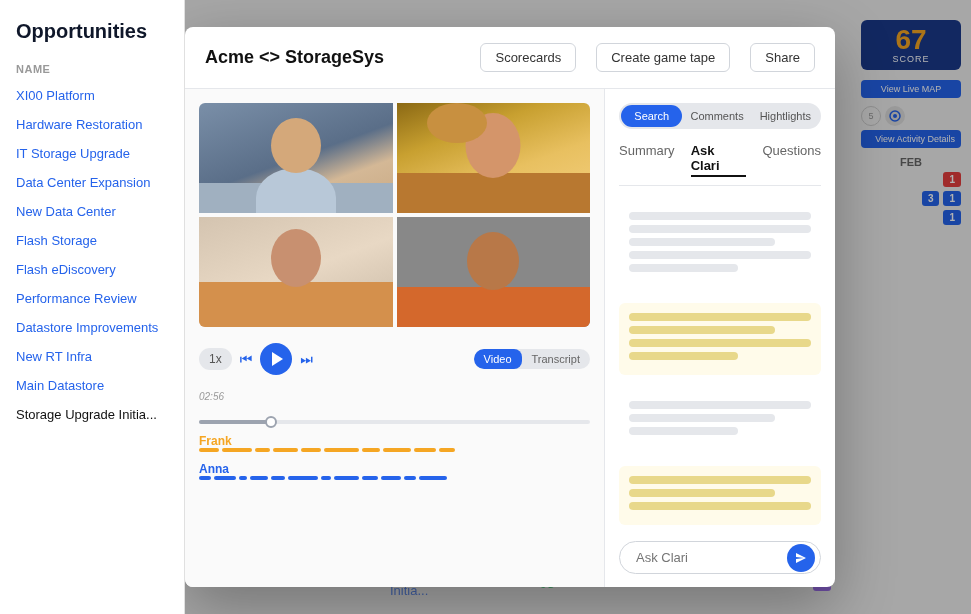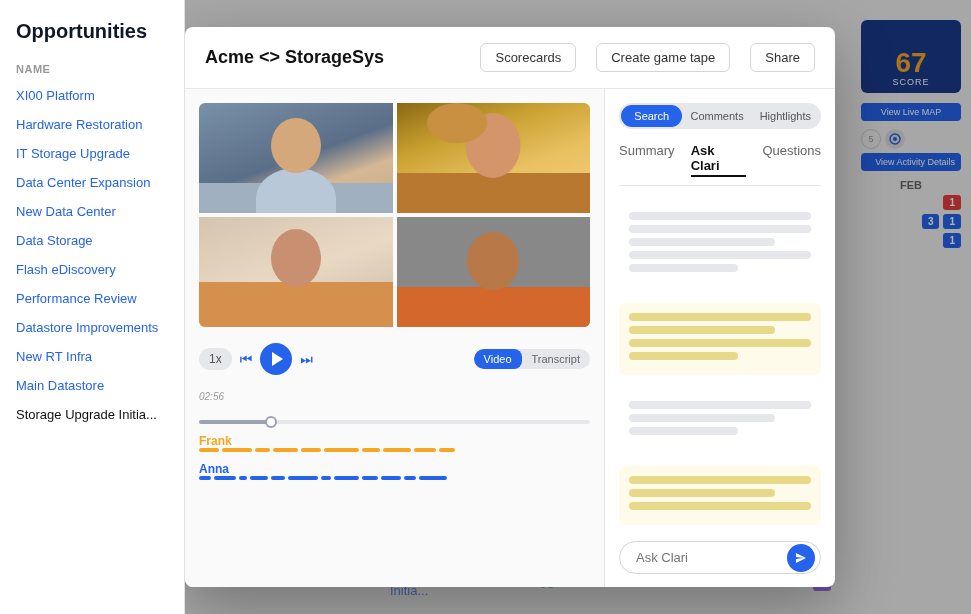--- a/index.html
+++ b/index.html
@@ -86,21 +86,20 @@
       padding: 6px 10px;
       text-align: center;
       margin-bottom: 10px;
     }
 
     .score-number {
       color: #f5a623;
       font-size: 28px;
       font-weight: 700;
       line-height: 1;
-      margin-top: 23px;
     }
 
     .score-label {
       color: #fff;
       font-size: 9px;
       text-transform: uppercase;
       letter-spacing: 1px;
     }
 
     .view-live-btn {
@@ -528,21 +527,21 @@
 
   <div class="sidebar">
     <div class="sidebar-title">Opportunities</div>
     <div class="sidebar-header">NAME</div>
 
     <div class="sidebar-item">XI00 Platform</div>
     <div class="sidebar-item">Hardware Restoration</div>
     <div class="sidebar-item">IT Storage Upgrade</div>
     <div class="sidebar-item">Data Center Expansion</div>
     <div class="sidebar-item">New Data Center</div>
-    <div class="sidebar-item">Data Storage</div>
+    <div class="sidebar-item">Flash Storage</div>
     <div class="sidebar-item">Flash eDiscovery</div>
     <div class="sidebar-item">Performance Review</div>
     <div class="sidebar-item">Datastore Improvements</div>
     <div class="sidebar-item">New RT Infra</div>
     <div class="sidebar-item">Main Datastore</div>
     <div class="sidebar-item" style="color:#111;">Storage Upgrade Initia...</div>
   </div>
 
   <div class="main-content">
 

